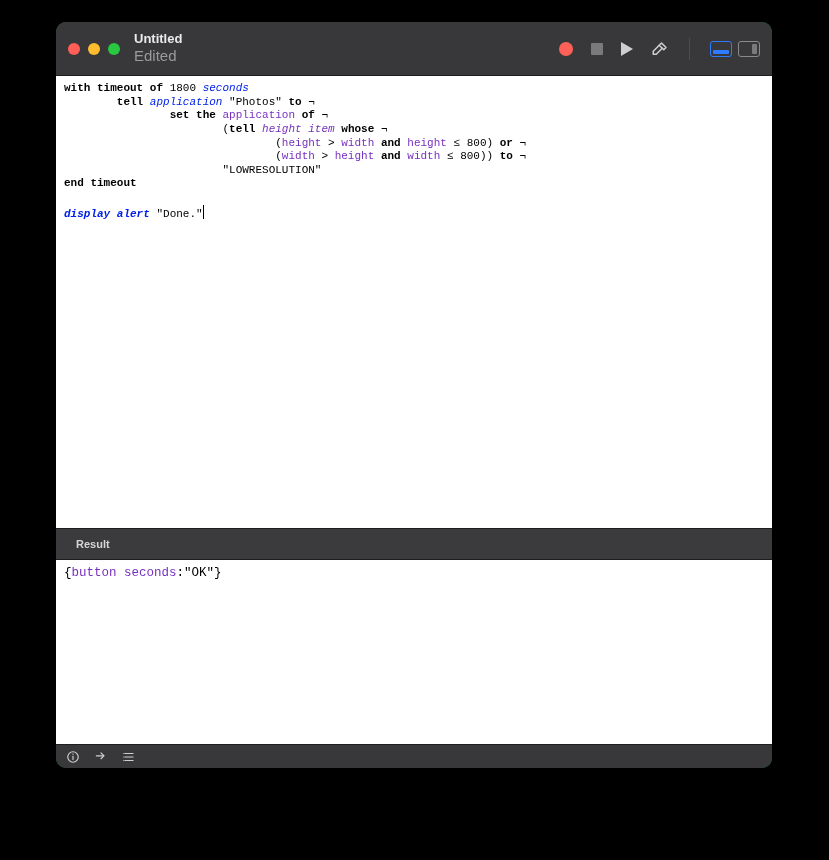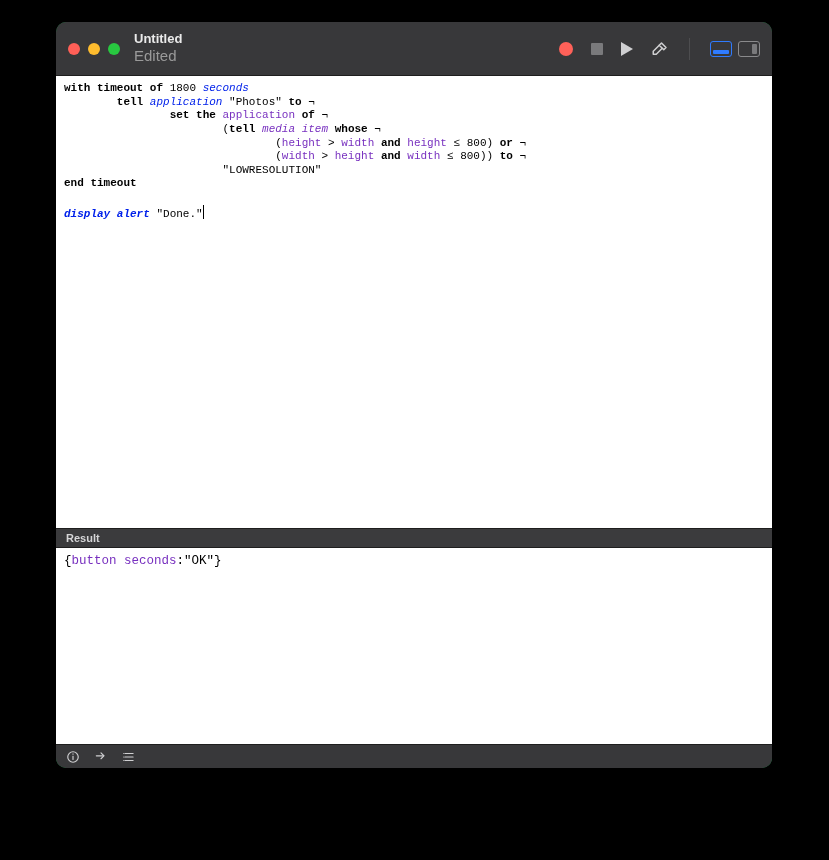--- a/index.html
+++ b/index.html
@@ -91,26 +91,26 @@
     position: relative;
   }
   .kw   { font-weight: 700; color: #000; }
   .appkw{ font-weight: 700; color: #0021ea; font-style: italic; }
   .type { color: #0021ea; font-style: italic; }
   .prop { color: #772fbf; }
   .pred { color: #772fbf; font-style: italic; }
   .cursor { display:inline-block; width:1px; height:14px; background:#000; vertical-align:-2px; }
 
   .result-header {
-    height: 20px;
+    height: 32px;
     background: #3b3b3d;
     color: #d6d6d8;
     font-size: 11px;
     font-weight: 600;
-    padding: 0 10px;
+    padding: 0 20px;
     display: flex; align-items: center;
     border-top: 1px solid #1e1e1e;
     border-bottom: 1px solid #1e1e1e;
   }
   .result-body {
     flex: 1;
     background: #fff;
     padding: 6px 8px;
     font-family: Menlo, Consolas, "Courier New", monospace;
     font-size: 12.5px;
@@ -160,21 +160,21 @@
         <div class="side-box active"></div>
         <div class="side-box right"></div>
       </div>
     </div>
   </div>
 
 
   <div class="editor"><span class="kw">with timeout of</span> <span>1800</span> <span class="type">seconds</span>
 	<span class="kw">tell</span> <span class="type">application</span> <span>"Photos"</span> <span class="kw">to</span> ¬
 		<span class="kw">set the</span> <span class="prop">application</span> <span class="kw">of</span> ¬
-			(<span class="kw">tell</span> <span class="pred">media item</span> <span class="kw">whose</span> ¬
+			(<span class="kw">tell</span> <span class="pred">height item</span> <span class="kw">whose</span> ¬
 				(<span class="prop">height</span> &gt; <span class="prop">width</span> <span class="kw">and</span> <span class="prop">height</span> ≤ <span>800</span>) <span class="kw">or</span> ¬
 				(<span class="prop">width</span> &gt; <span class="prop">height</span> <span class="kw">and</span> <span class="prop">width</span> ≤ <span>800</span>)) <span class="kw">to</span> ¬
 			<span>"LOWRESOLUTION"</span>
 <span class="kw">end timeout</span>
 
 <span class="appkw">display alert</span> <span>"Done."</span><span class="cursor"></span></div>
 
   <div class="result-header">
     <span>Result</span>
   </div>

